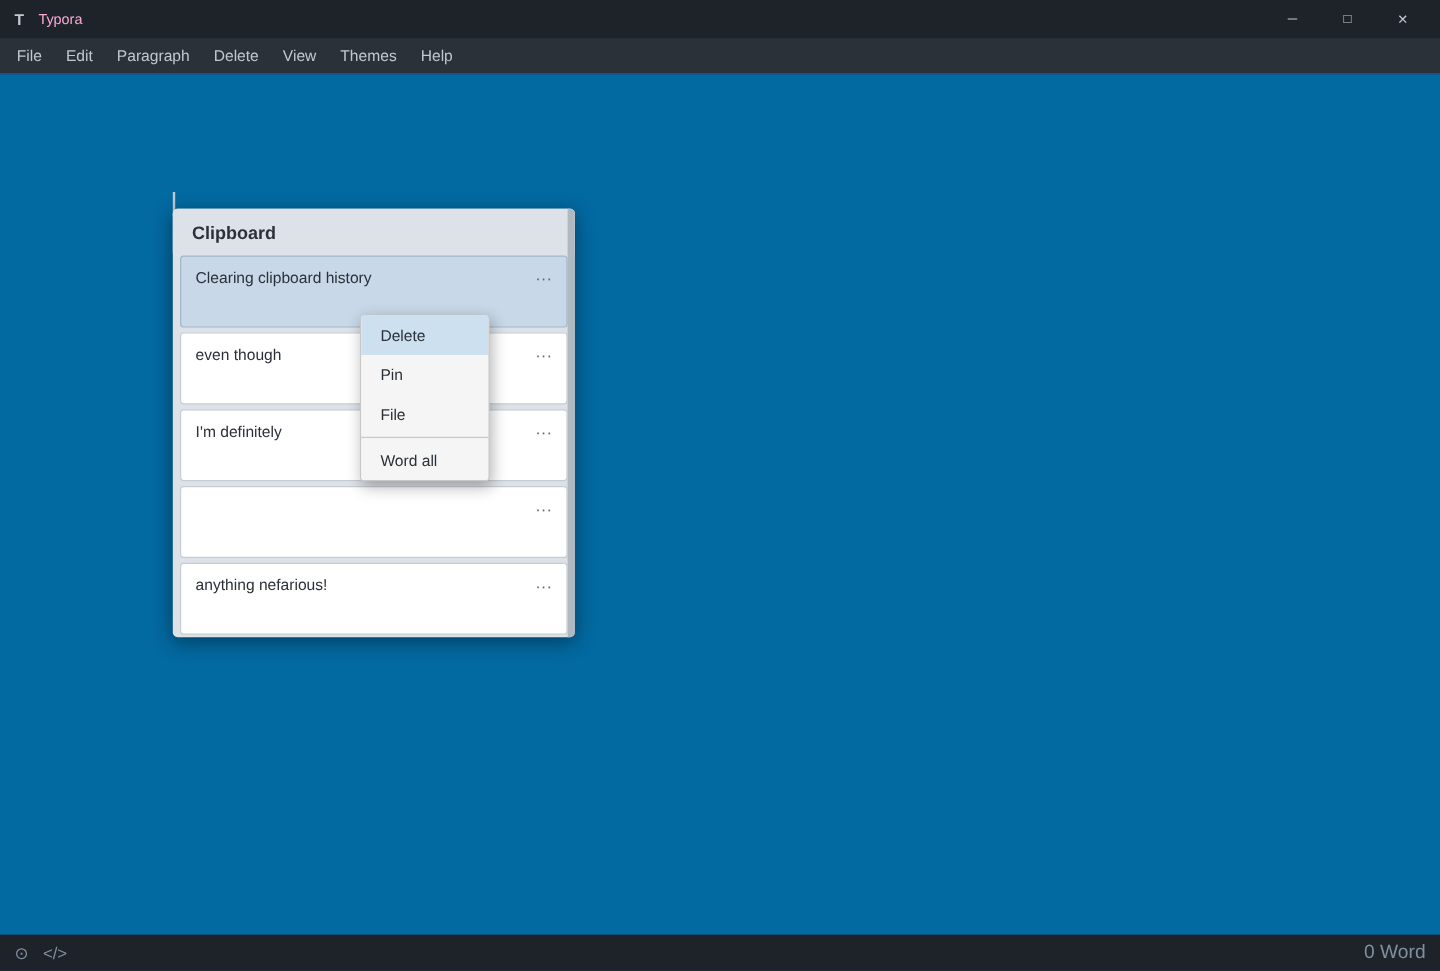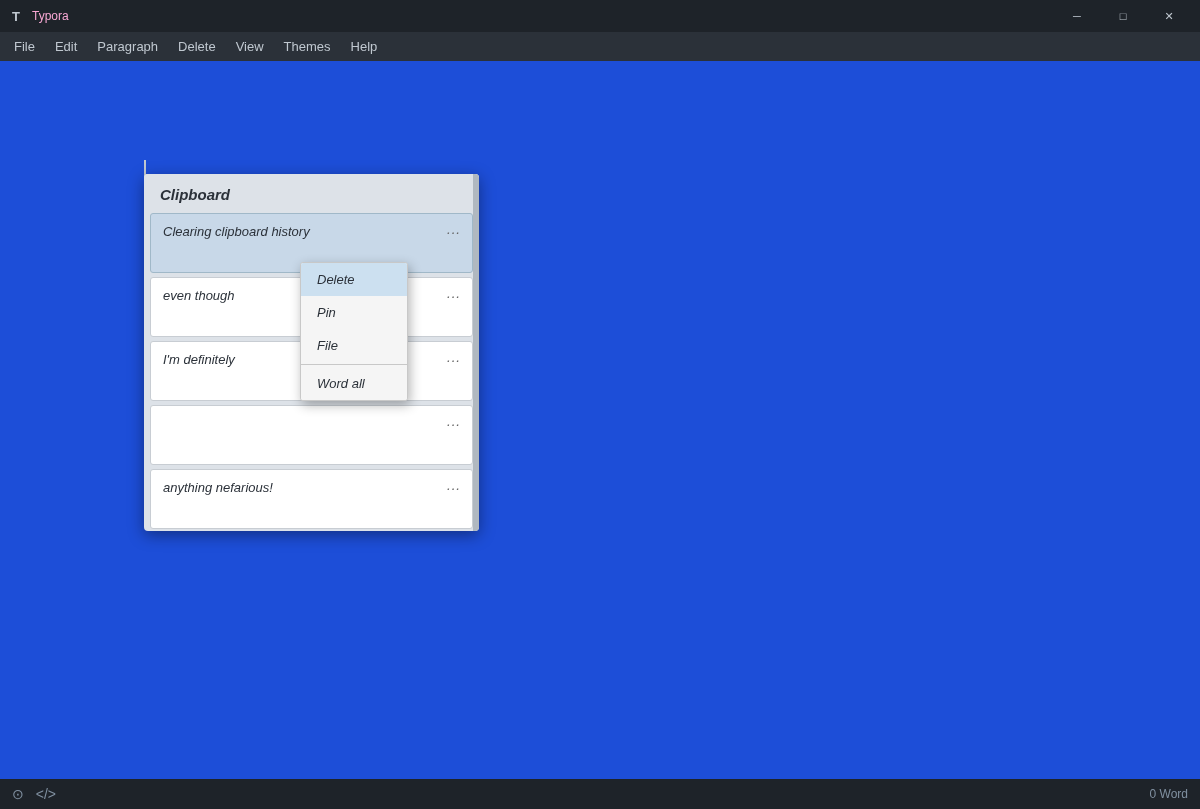--- a/index.html
+++ b/index.html
@@ -73,24 +73,23 @@
       color: #c0c8d0;
       font-size: 13px;
       cursor: pointer;
       border-radius: 3px;
     }
 
     
     #editor-area {
       width: 100%;
       height: calc(809px - 32px - 30px - 30px);
-      background-color: #1d4ed8;
+      background-color: #0369a1;
       position: relative;
       cursor: text;
-      font-style: italic;
     }
 
     
     #text-cursor {
       position: absolute;
       top: 98px;
       left: 144px;
       width: 2px;
       height: 20px;
       background-color: #c0c8d0;
@@ -210,21 +209,21 @@
     }
 
     .status-icon {
       color: #8090a0;
       font-size: 14px;
       cursor: pointer;
     }
 
     #word-count {
       color: #8090a0;
-      font-size: 12px;
+      font-size: 16px;
     }
 
     
     #clipboard-scrollbar {
       position: absolute;
       right: 0;
       top: 0;
       width: 6px;
       height: 100%;
       background-color: #b0b8c0;

